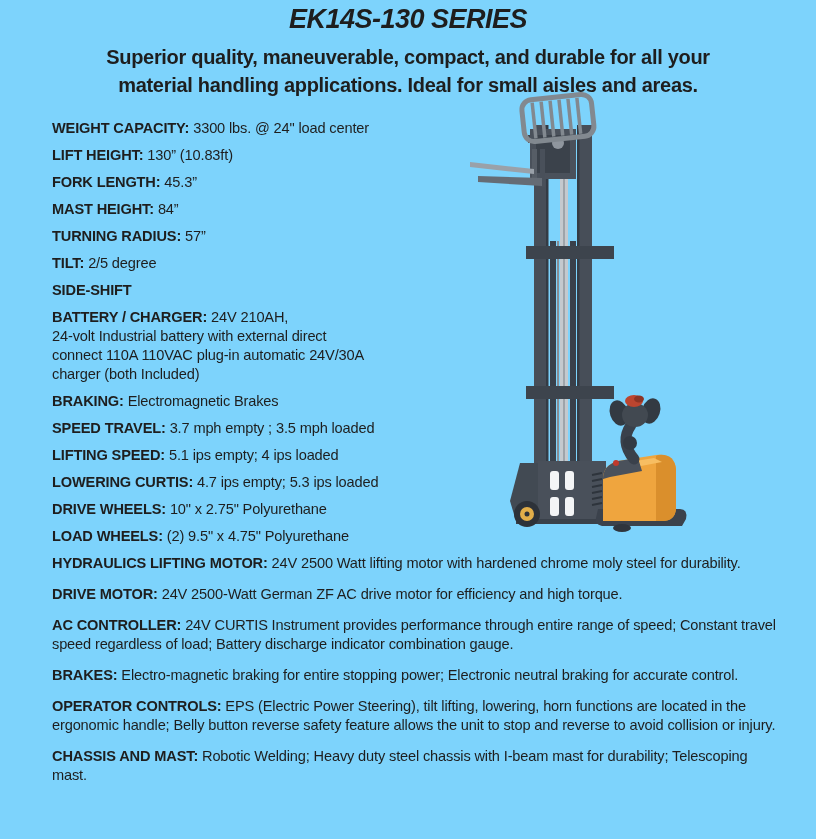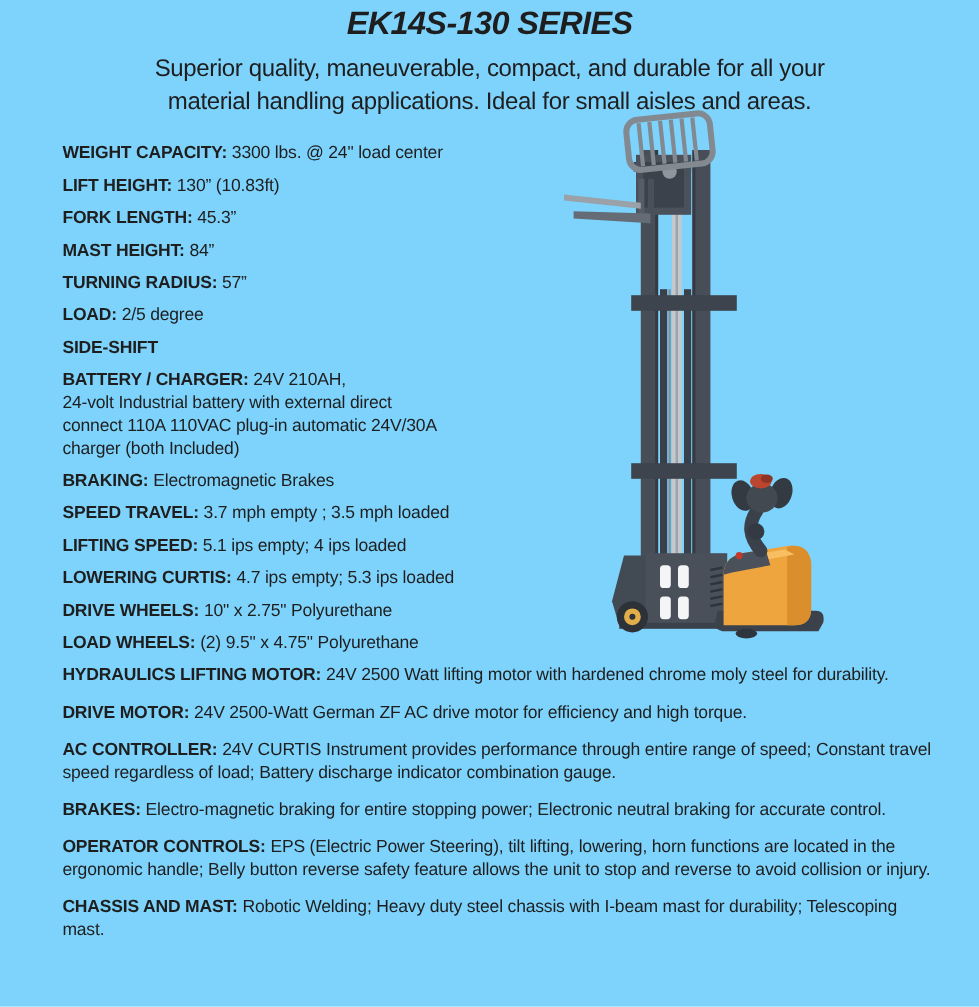--- a/index.html
+++ b/index.html
@@ -22,21 +22,21 @@
     font-style: italic;
     letter-spacing: -0.5px;
     white-space: pre-line;
   }
   .subtitle {
     margin: 8px auto 0 auto;
     max-width: 700px;
     text-align: center;
     font-size: 20px;
     line-height: 28px;
-    font-weight: normal;
+    font-weight: bold;
     letter-spacing: -0.3px;
     white-space: pre-line;
   }
   .content {
     position: relative;
     padding: 20px 44px 0 52px;
   }
   .left-specs { width: 412px; }
   .full-specs { width: 724px; }
   .spec {
@@ -66,21 +66,21 @@
 material handling applications. Ideal for small aisles and areas.</p>
 
   <div class="content">
 
     <div class="left-specs">
         <p class="spec"><span class="spec-label">WEIGHT CAPACITY:</span> <span class="spec-value">3300 lbs. @ 24" load center</span></p>
         <p class="spec"><span class="spec-label">LIFT HEIGHT:</span> <span class="spec-value">130” (10.83ft)</span></p>
         <p class="spec"><span class="spec-label">FORK LENGTH:</span> <span class="spec-value">45.3”</span></p>
         <p class="spec"><span class="spec-label">MAST HEIGHT:</span> <span class="spec-value">84”</span></p>
         <p class="spec"><span class="spec-label">TURNING RADIUS:</span> <span class="spec-value">57”</span></p>
-        <p class="spec"><span class="spec-label">LOAD:</span> <span class="spec-value">2/5 degree</span></p>
+        <p class="spec"><span class="spec-label">TILT:</span> <span class="spec-value">2/5 degree</span></p>
         <p class="spec"><span class="spec-label">SIDE-SHIFT</span></p>
         <p class="spec"><span class="spec-label">BATTERY / CHARGER:</span> <span class="spec-value">24V 210AH,
 24-volt Industrial battery with external direct
 connect 110A 110VAC plug-in automatic 24V/30A
 charger (both Included)</span></p>
         <p class="spec"><span class="spec-label">BRAKING:</span> <span class="spec-value">Electromagnetic Brakes</span></p>
         <p class="spec"><span class="spec-label">SPEED TRAVEL:</span> <span class="spec-value">3.7 mph empty ; 3.5 mph loaded</span></p>
         <p class="spec"><span class="spec-label">LIFTING SPEED:</span> <span class="spec-value">5.1 ips empty; 4 ips loaded</span></p>
         <p class="spec"><span class="spec-label">LOWERING CURTIS:</span> <span class="spec-value">4.7 ips empty; 5.3 ips loaded</span></p>
         <p class="spec"><span class="spec-label">DRIVE WHEELS:</span> <span class="spec-value">10" x 2.75" Polyurethane</span></p>

